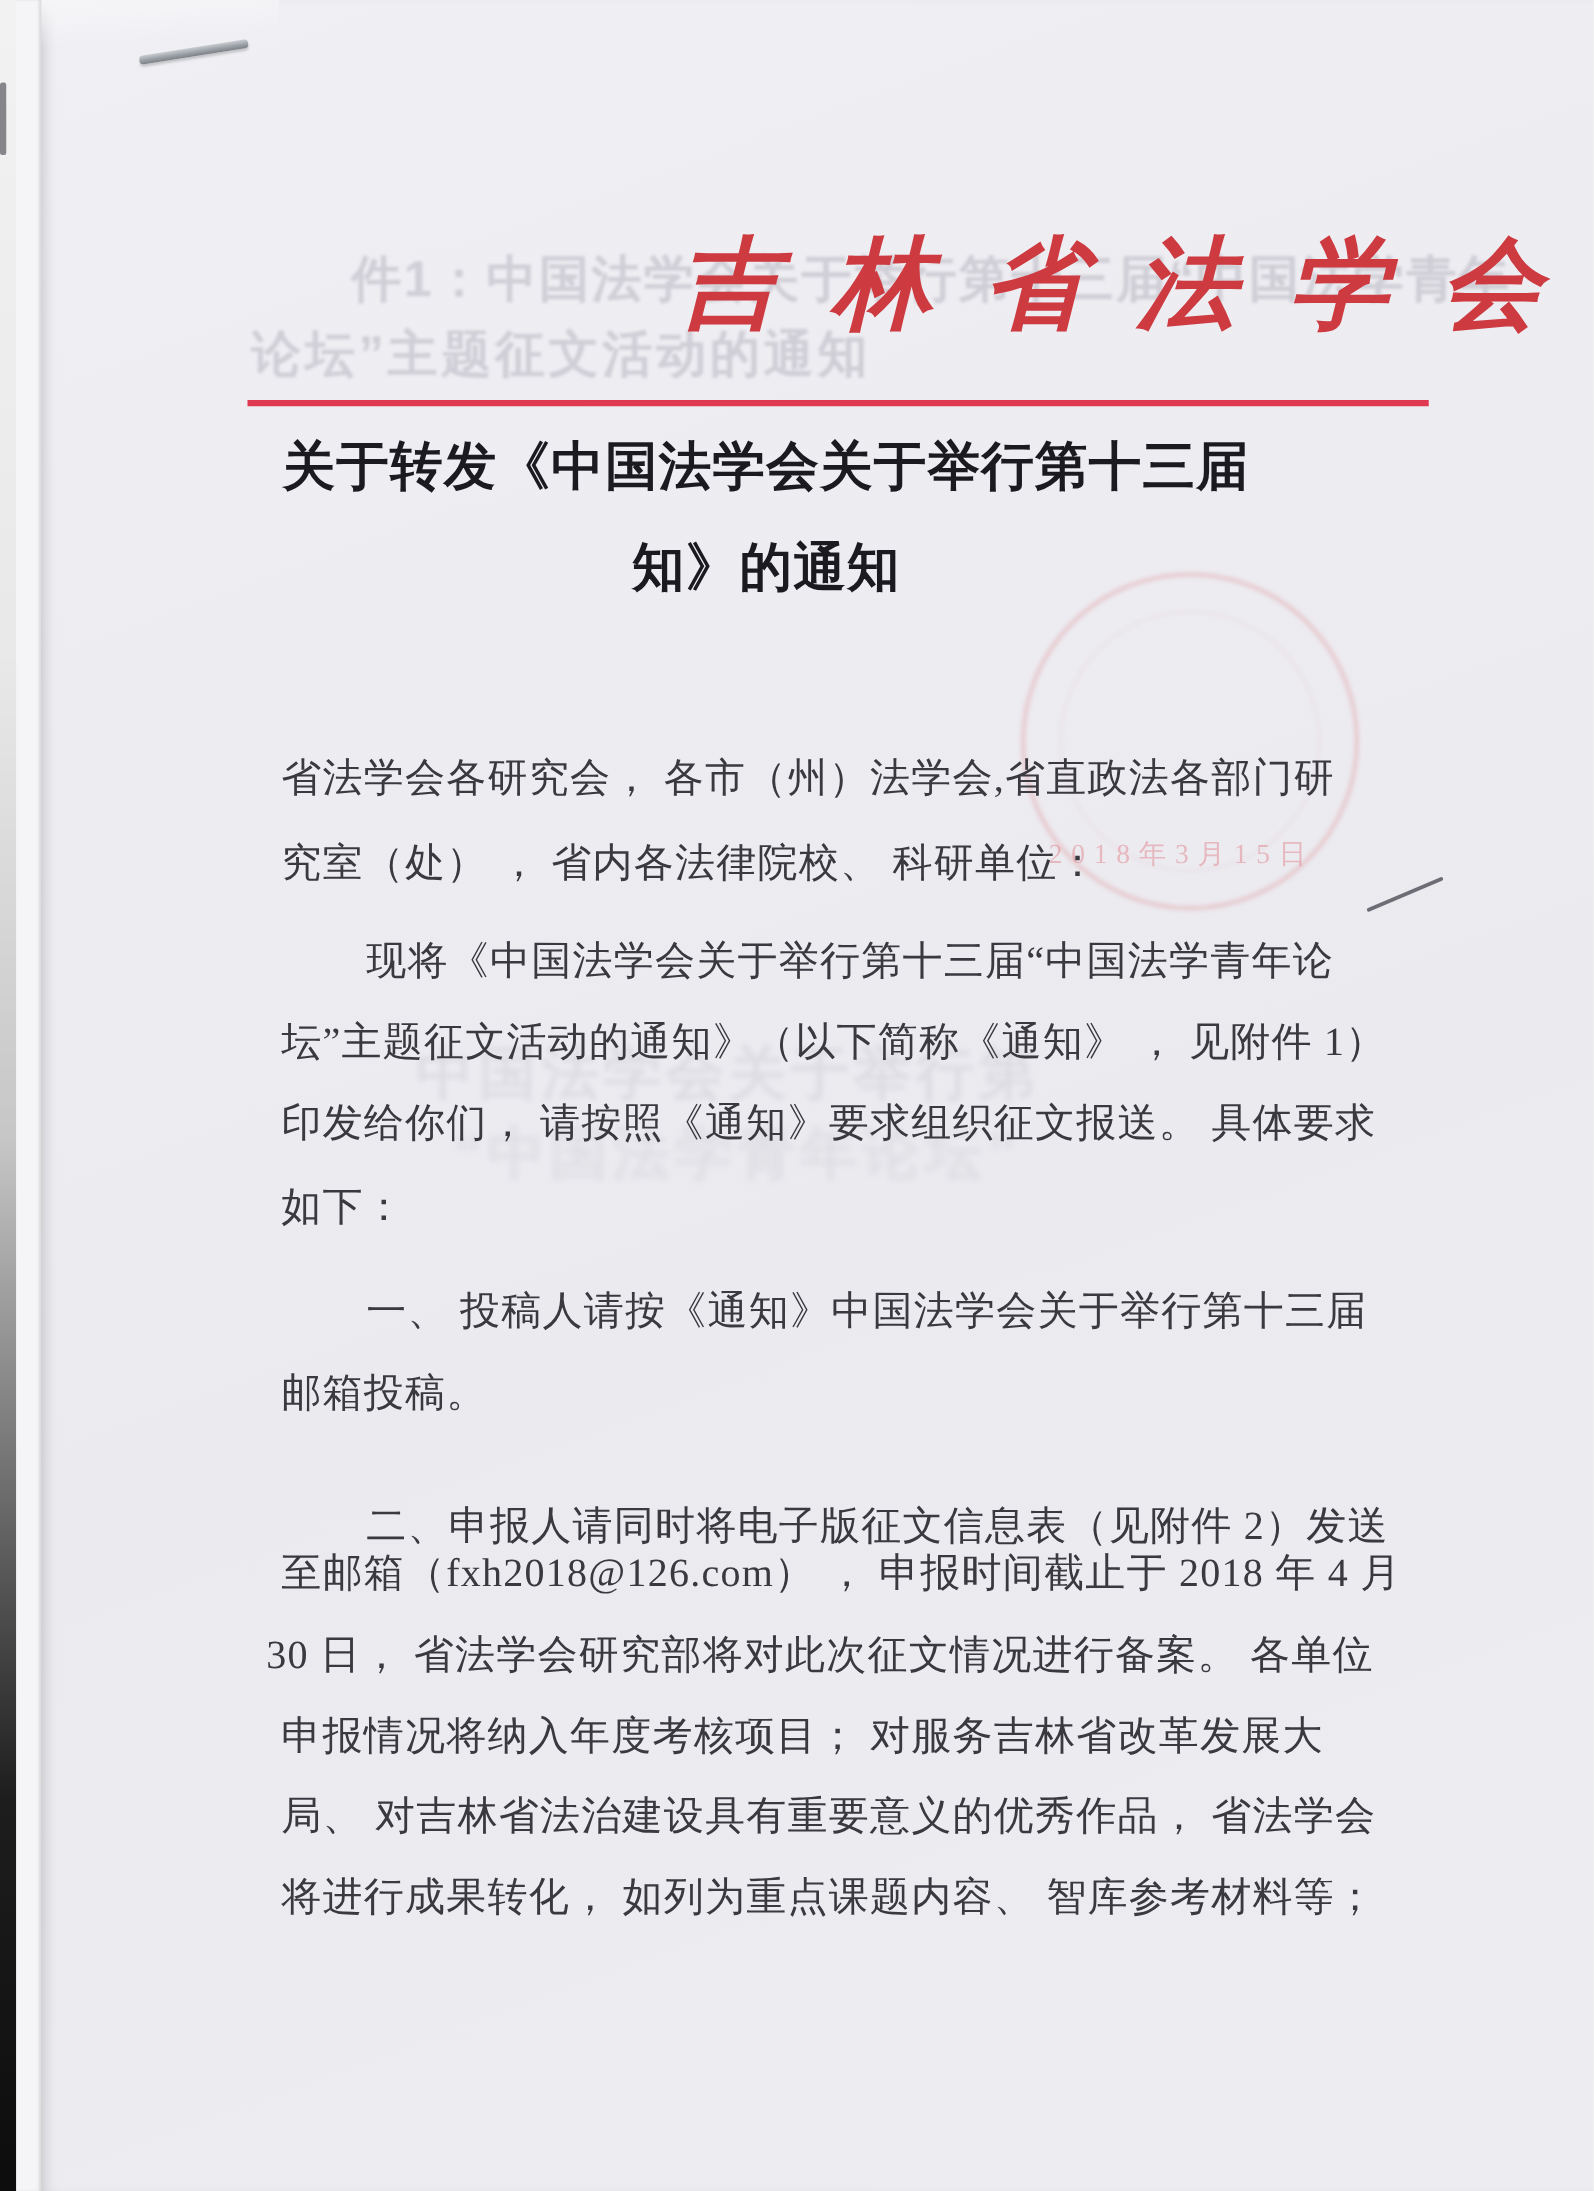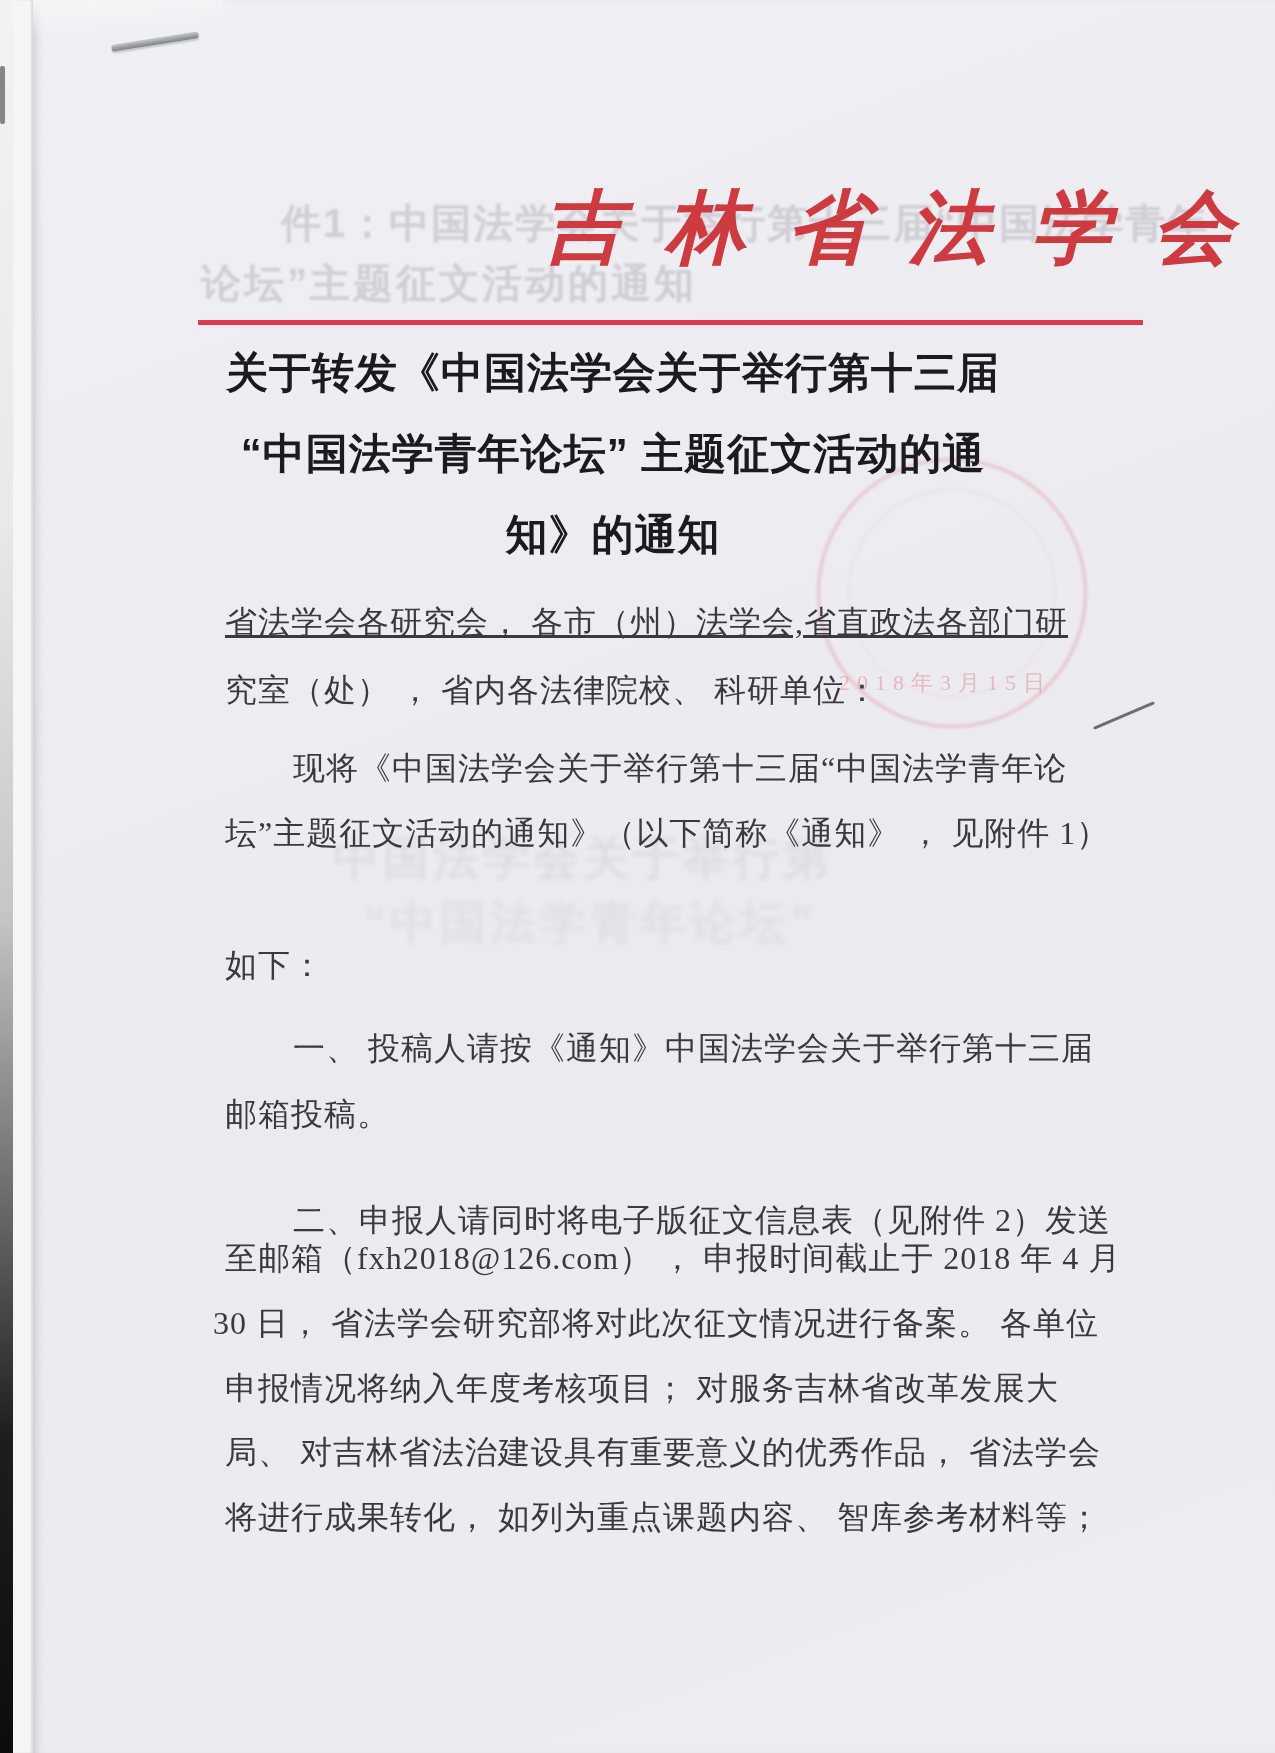--- a/index.html
+++ b/index.html
@@ -77,28 +77,28 @@
     <div class="ghost ghost-m2">“中国法学青年论坛”</div>
     <div class="stamp-ghost"></div>
     <div class="date-ghost">2018年3月15日</div>
     <div class="pen-slash"></div>
 
     <div class="org-header">吉林省法学会</div>
     <div class="red-rule"></div>
 
     <div class="doc-title">
       <div>关于转发《中国法学会关于举行第十三届</div>
-      <div>“中国法学青年论坛” 主题征文活动的通</div>
       <div>知》的通知</div>
     </div>
 
-    <div class="bline" style="left:192px;top:602px;text-decoration:underline;">省法学会各研究会， 各市（州）法学会,省直政法各部门研</div>
+    <div class="bline" style="left:192px;top:602px;">省法学会各研究会， 各市（州）法学会,省直政法各部门研</div>
     <div class="bline" style="left:192px;top:670px;">究室（处） ， 省内各法律院校、 科研单位：</div>
     <div class="bline" style="left:260px;top:748px;">现将《中国法学会关于举行第十三届“中国法学青年论</div>
     <div class="bline" style="left:192px;top:813px;">坛”主题征文活动的通知》（以下简称《通知》 ， 见附件 1）</div>
+    <div class="bline" style="left:192px;top:878px;">印发给你们， 请按照《通知》要求组织征文报送。 具体要求</div>
     <div class="bline" style="left:192px;top:945px;">如下：</div>
     <div class="bline" style="left:260px;top:1028px;">一、 投稿人请按《通知》中国法学会关于举行第十三届</div>
     <div class="bline" style="left:192px;top:1094px;">邮箱投稿。</div>
     <div class="bline" style="left:260px;top:1172px;margin-top:28px;">二、申报人请同时将电子版征文信息表（见附件 2）发送</div>
     <div class="bline" style="left:192px;top:1238px;">至邮箱（fxh2018@126.com） ， 申报时间截止于 2018 年 4 月</div>
     <div class="bline" style="left:180px;top:1303px;">30 日， 省法学会研究部将对此次征文情况进行备案。 各单位</div>
     <div class="bline" style="left:192px;top:1368px;text-align:center;">申报情况将纳入年度考核项目； 对服务吉林省改革发展大</div>
     <div class="bline" style="left:192px;top:1432px;">局、 对吉林省法治建设具有重要意义的优秀作品， 省法学会</div>
     <div class="bline" style="left:192px;top:1497px;">将进行成果转化， 如列为重点课题内容、 智库参考材料等；</div>
   </div>

